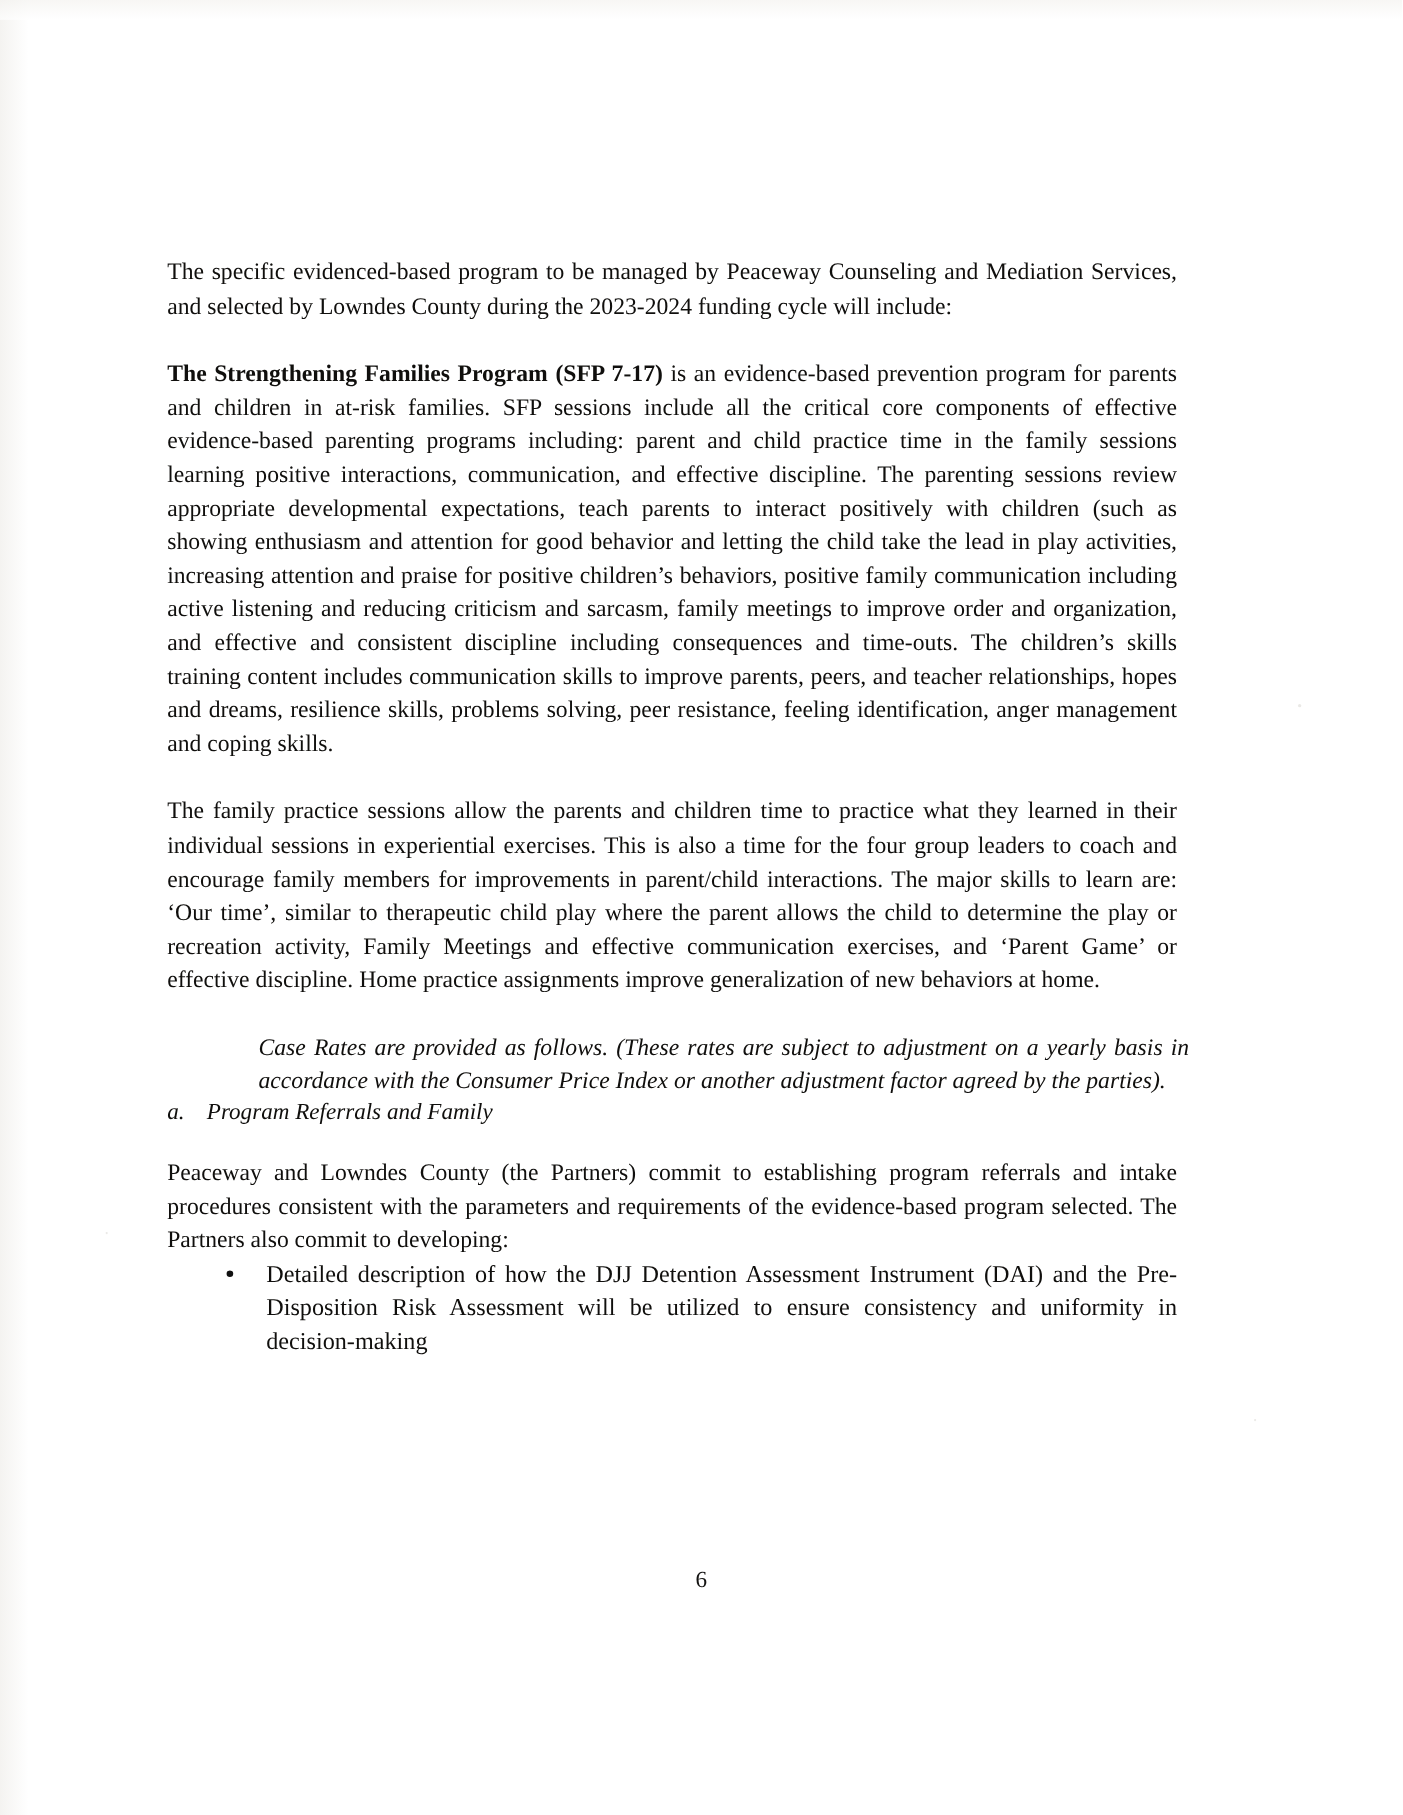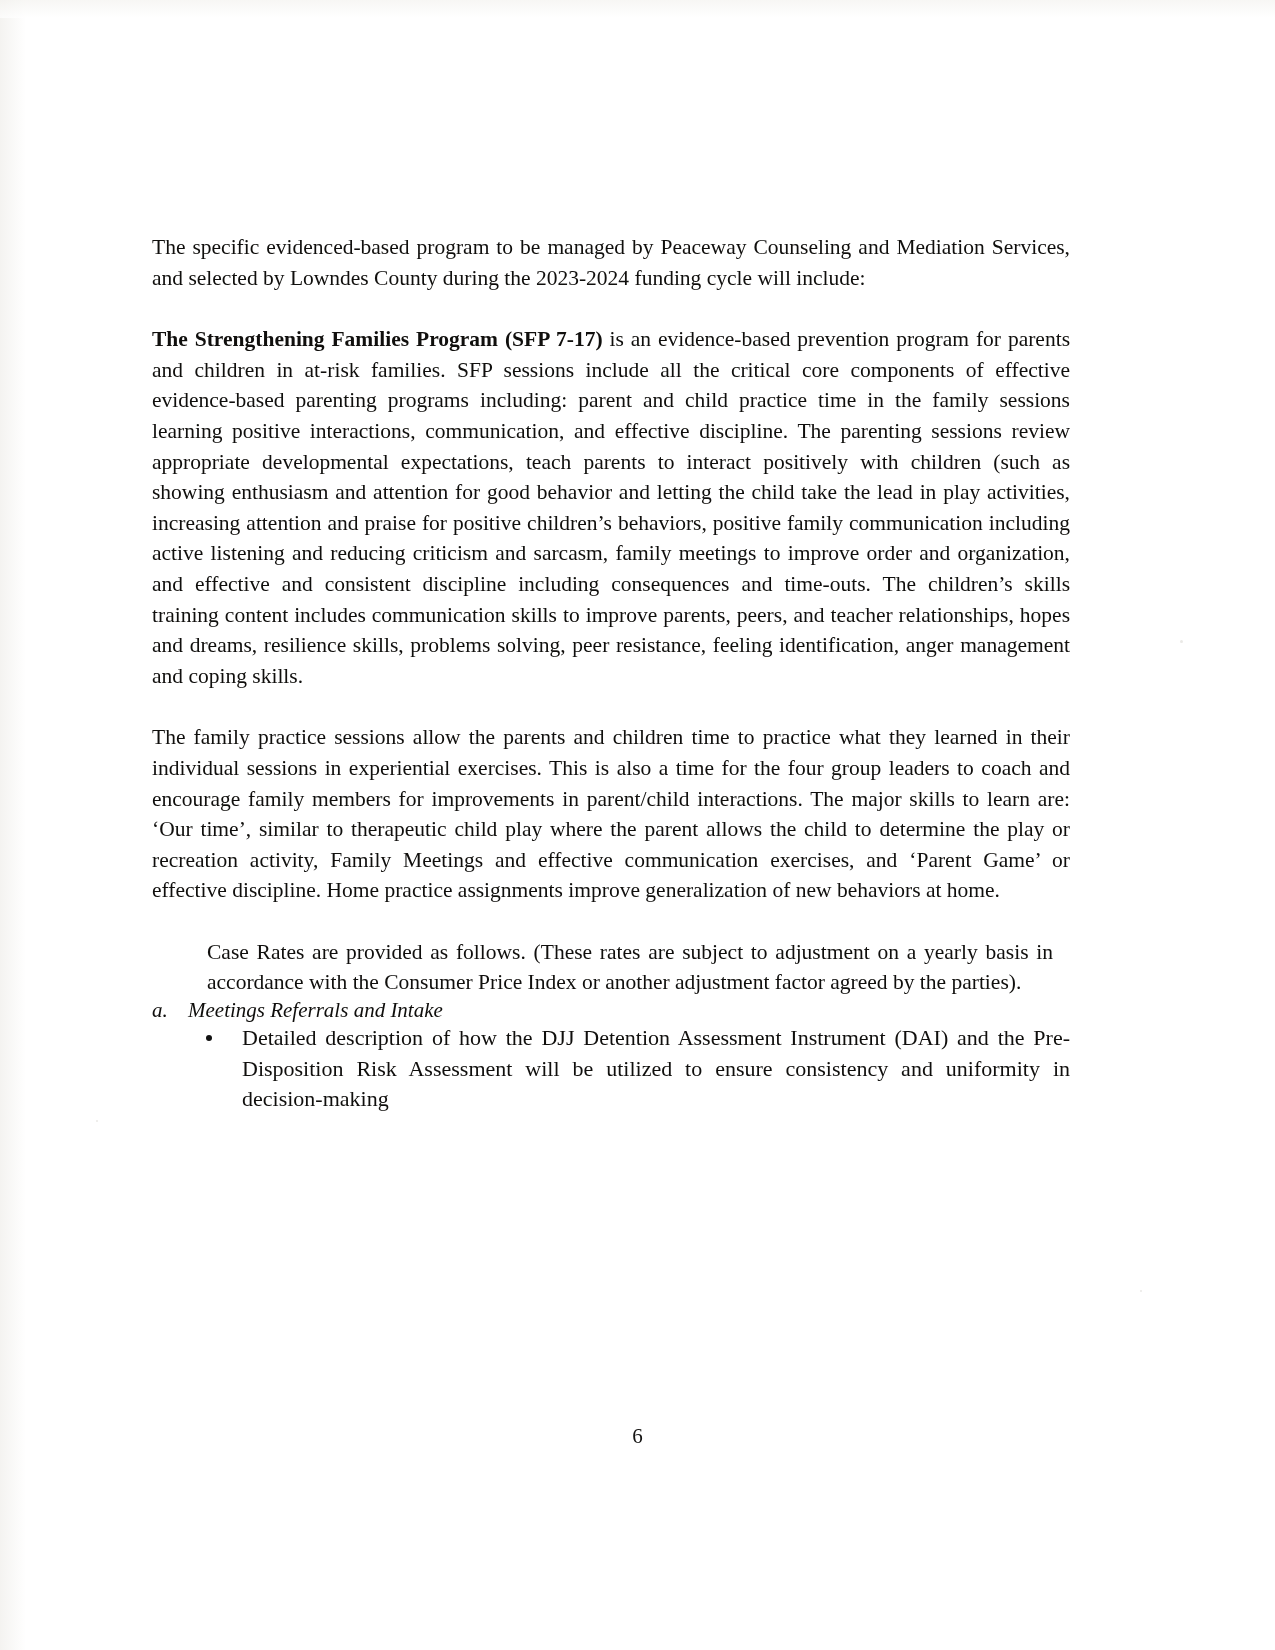--- a/index.html
+++ b/index.html
@@ -53,22 +53,23 @@
   }
 
   .p-gap-lg { margin-top: 31px; }
   .p-gap-md { margin-top: 28px; }
 
   .lead-in {
     font-weight: bold;
   }
 
   .indent-block {
-    margin-left: 55px;
+    margin-left: 83px;
     width: 846px;
+    font-style: italic;
   }
 
   .section-heading {
     font-family: "Liberation Serif", "DejaVu Serif", serif;
     font-size: 21px;
     font-style: italic;
     color: #100f0d;
     margin: 0;
     display: flex;
     gap: 16px;
@@ -142,23 +143,24 @@
 
     <p class="body-text p-gap-lg"><span class="lead-in">The Strengthening Families Program  (SFP 7-17)</span><span> is an evidence-based prevention program for parents and children in at-risk families.  SFP sessions include all the critical core components of effective evidence-based parenting programs including: parent and child practice time in the family sessions learning positive interactions, communication, and effective discipline. The parenting sessions review appropriate developmental expectations, teach parents to interact positively with children (such as showing enthusiasm and attention for good behavior and letting the child take the lead in play activities, increasing attention and praise for positive children’s behaviors, positive family communication including active listening and reducing criticism and sarcasm, family meetings to improve order and organization, and effective and consistent discipline including consequences and time-outs. The children’s skills training content includes communication skills to improve parents, peers, and teacher relationships, hopes and dreams, resilience skills, problems solving, peer resistance, feeling identification, anger management and coping skills.</span></p>
 
     <p class="body-text p-gap-lg">The family practice sessions allow the parents and children time to practice what they learned in their individual sessions in experiential exercises. This is also a time for the four group leaders to coach and encourage family members for improvements in parent/child interactions. The major skills to learn are: ‘Our time’, similar to therapeutic child play where the parent allows the child to determine the play or recreation activity, Family Meetings and effective communication exercises, and ‘Parent Game’ or effective discipline. Home practice assignments improve generalization of new behaviors at home.</p>
 
     <p class="body-text indent-block p-gap-lg">Case Rates are provided as follows.  (These rates are subject to adjustment on a yearly basis in accordance with the Consumer Price Index or another adjustment factor agreed by the parties).</p>
 
 
     <div class="section-heading p-gap-md">
       <span class="marker">a.</span>
-      <span>Meetings Referrals and Intake</span>
+      <span>Program Referrals and Family</span>
     </div>
 
+    <p class="body-text p-gap-md">Peaceway and Lowndes County (the Partners) commit to establishing program referrals and intake procedures consistent with the parameters and requirements of the evidence-based program selected. The Partners also commit to developing:</p>
 
     <ul class="bullet-list p-gap-md">
       <li>
         <span class="dot"></span>
         <span>Detailed description of how the DJJ Detention Assessment Instrument (DAI) and the Pre-Disposition Risk Assessment will be utilized to ensure consistency and uniformity in decision-making</span>
       </li>
     </ul>
 
   </div>
 

